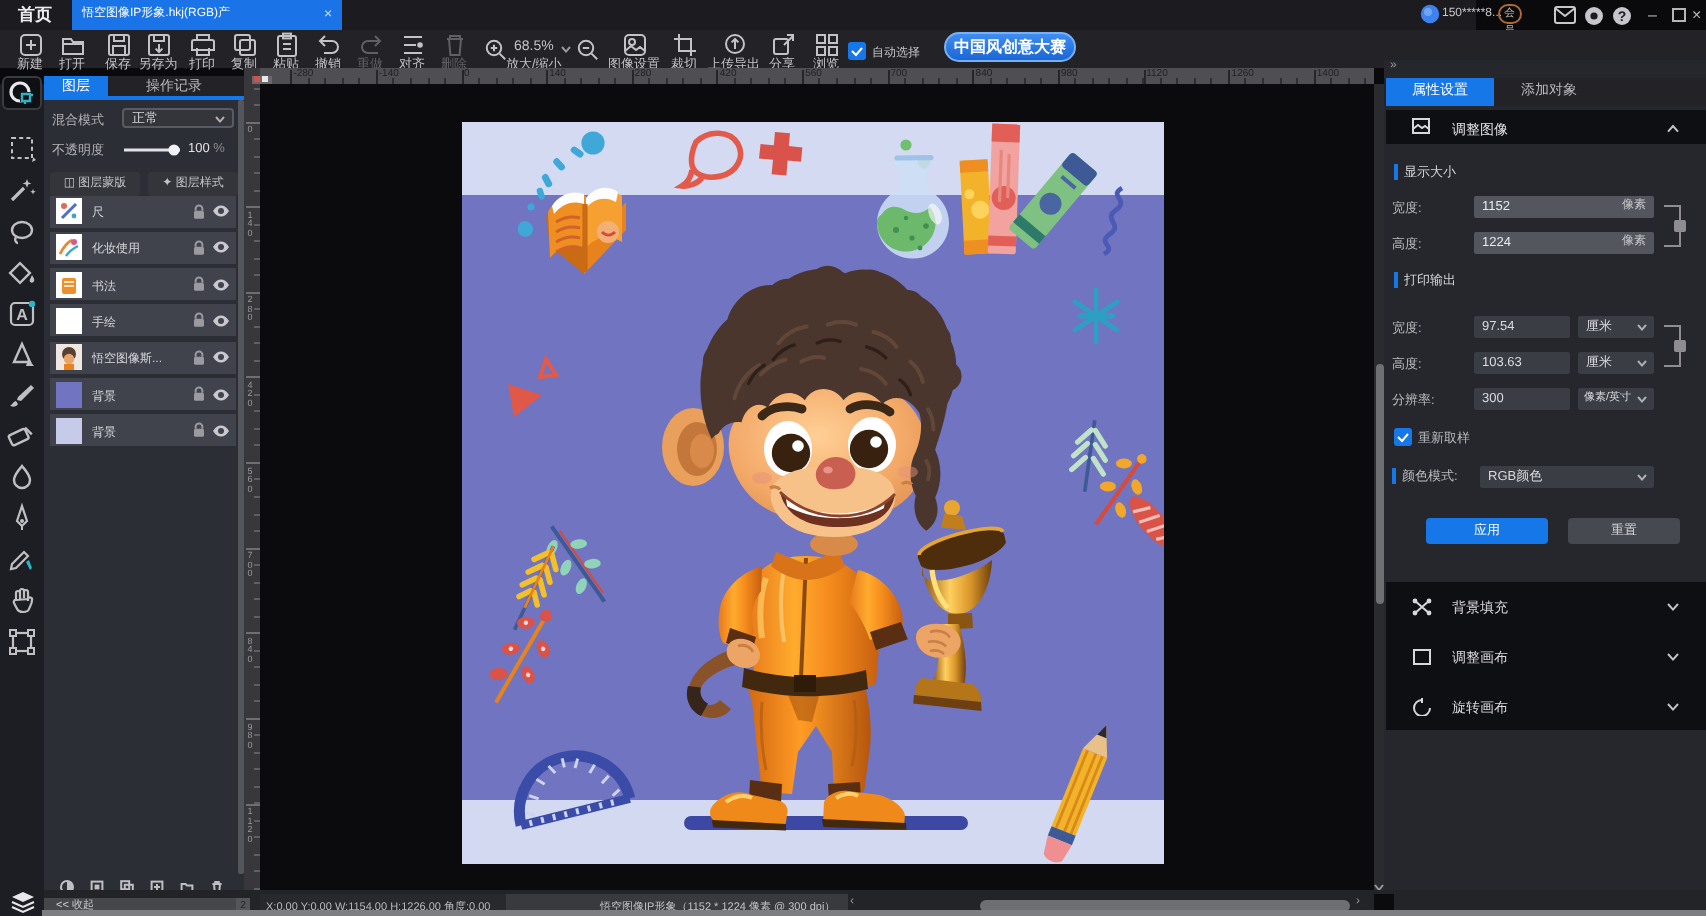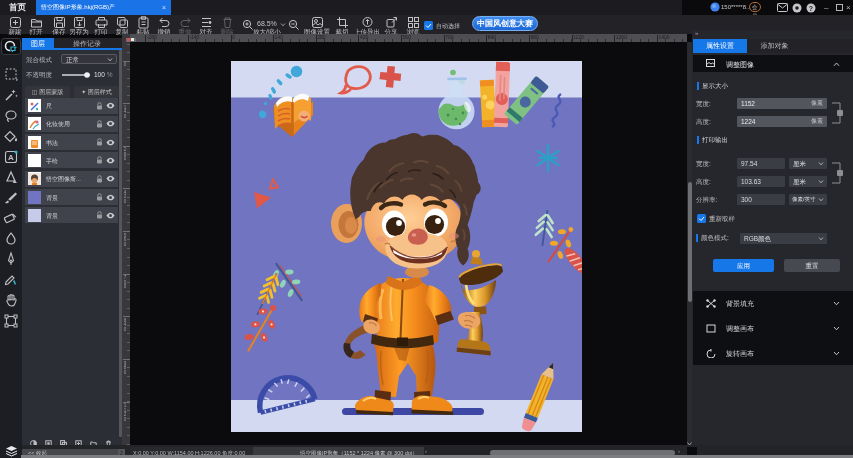--- a/index.html
+++ b/index.html
@@ -1,20 +1,20 @@
 <!DOCTYPE html>
 <html><head>
 <meta charset="utf-8">
 <style>
 *{margin:0;padding:0;box-sizing:border-box;font-family:"Liberation Sans",sans-serif;}
 html,body{width:853px;height:458px;overflow:hidden;background:#0a0a0c;}
 #app{position:relative;width:853px;height:458px;overflow:hidden;}
 .abs{position:absolute;}
 
-#titlebar{position:absolute;left:0;top:0;width:682px;height:15px;background:#1b1b20;}
+#titlebar{position:absolute;left:0;top:0;width:738px;height:15px;background:#1b1b20;}
 .tbr{position:absolute;top:0;height:15px;color:#c7c7cb;font-size:7px;line-height:15px;}
 
 #toolbar{position:absolute;left:0;top:15px;width:853px;height:19px;background:#232227;}
 .tbi{position:absolute;top:1px;width:36px;text-align:center;color:#c3c3c7;}
 .tbi svg{display:block;margin:0 auto;}
 .tbi .lb{font-size:6.5px;display:block;margin-top:-1px;white-space:nowrap;}
 .dim{opacity:.38;}
 
 #tools{position:absolute;left:0;top:42px;width:22px;height:403px;background:#1d1e23;}
 .tool{position:absolute;left:3px;width:16px;height:16px;}

